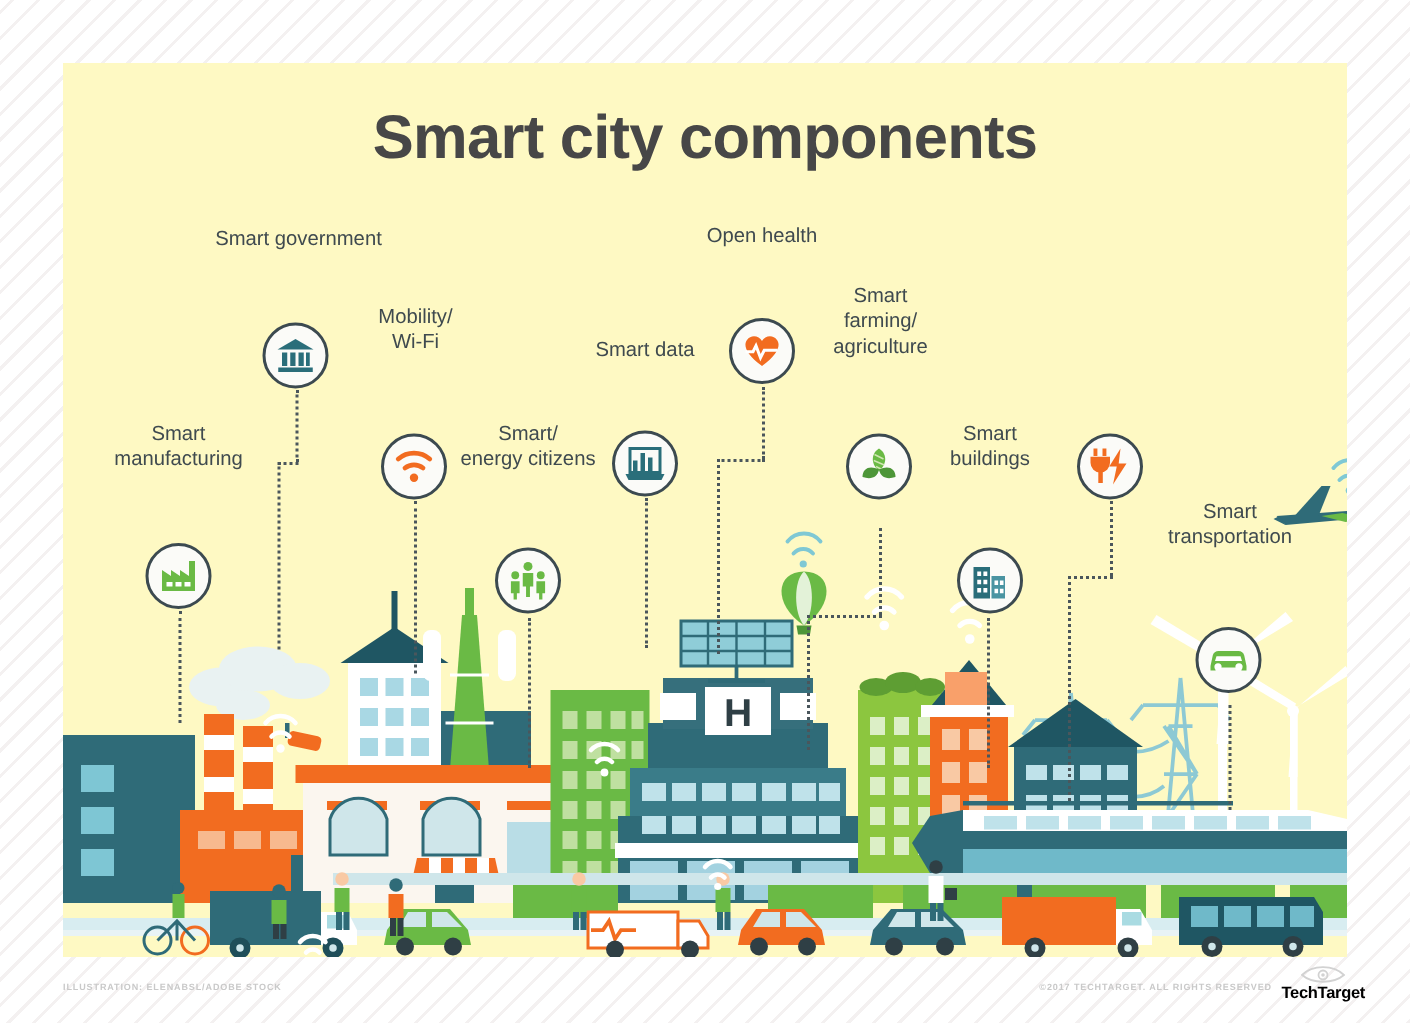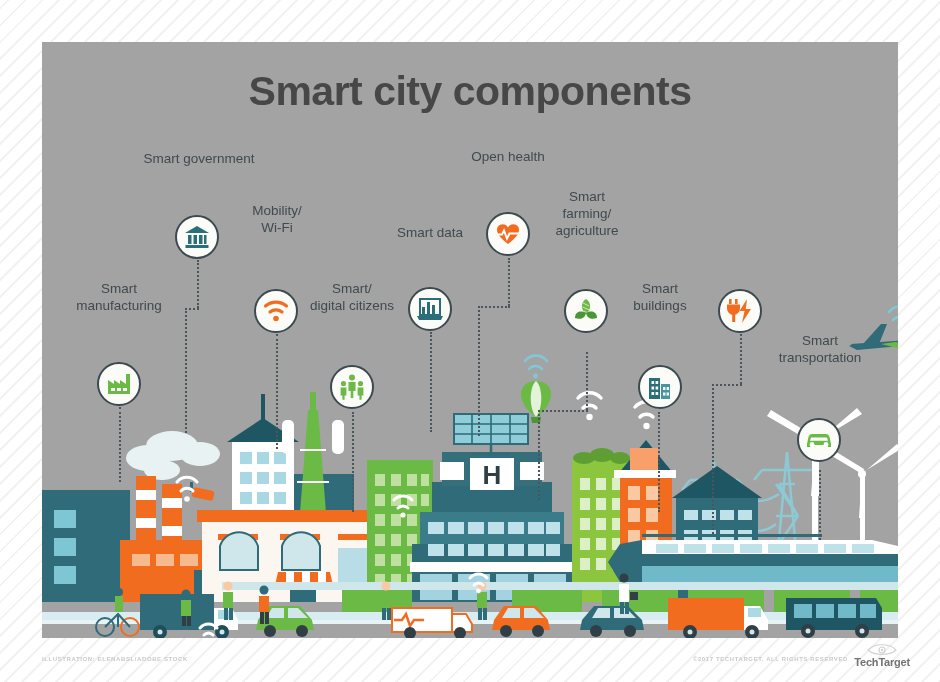--- a/index.html
+++ b/index.html
@@ -13,21 +13,21 @@
   #backdrop{
     position:absolute;left:0;top:0;width:940px;height:682px;
     background:
       repeating-linear-gradient(135deg,
         #ffffff 0px, #ffffff 5px,
         #f4f1f1 5px, #f4f1f1 7px,
         #ffffff 7px, #ffffff 12px);
   }
   #panel{
     position:absolute;left:42px;top:42px;width:856px;height:596px;
-    background:#a3a3a3;overflow:hidden;
+    background:#fef9c3;overflow:hidden;
   }
   
   #title{
     position:absolute;left:0;top:26px;width:856px;text-align:center;
     font-size:41px;font-weight:bold;color:#474747;letter-spacing:-0.5px;
   }
   
   .lbl{
     position:absolute;text-align:center;color:#3f4a4f;
     font-size:13.5px;line-height:17px;white-space:pre-line;
@@ -46,21 +46,21 @@
   .dash-h{
     position:absolute;height:0;border-top:2px dotted #4a565c;
   }
   
   .sh{position:absolute;}
   
   .footer-txt{
     position:absolute;font-size:6px;color:#c9c9c9;letter-spacing:0.6px;
     font-weight:bold;
   }
-  #tt-logo{position:absolute;right:30px;bottom:14px;text-align:left;color:#737373;}
+  #tt-logo{position:absolute;right:30px;bottom:14px;text-align:left;color:#000000;}
   #tt-name{font-size:11px;font-weight:bold;letter-spacing:-0.2px;}
 </style>
 </head>
 <body>
 
 <div id="backdrop"></div>
 
 <div id="panel">
 
   <div id="title">Smart city components</div>
@@ -564,21 +564,21 @@
   <div class="dash-v" style="left:670px;top:342px;height:150px;"></div>
 
   <div class="dash-v" style="left:777px;top:428px;height:70px;"></div>
 
   <div class="lbl" style="left:12px;top:238px;width:130px;">Smart
 manufacturing</div>
   <div class="lbl" style="left:180px;top:160px;width:110px;">Mobility/
 Wi-Fi</div>
   <div class="lbl" style="left:62px;top:108px;width:190px;">Smart government</div>
   <div class="lbl" style="left:245px;top:238px;width:130px;">Smart/
-digital citizens</div>
+energy citizens</div>
   <div class="lbl" style="left:328px;top:182px;width:120px;">Smart data</div>
   <div class="lbl" style="left:396px;top:106px;width:140px;">Open health</div>
   <div class="lbl" style="left:490px;top:146px;width:110px;">Smart
 farming/
 agriculture</div>
   <div class="lbl" style="left:566px;top:238px;width:104px;">Smart
 buildings</div>
   <div class="lbl" style="left:712px;top:290px;width:132px;">Smart
 transportation</div>
 

